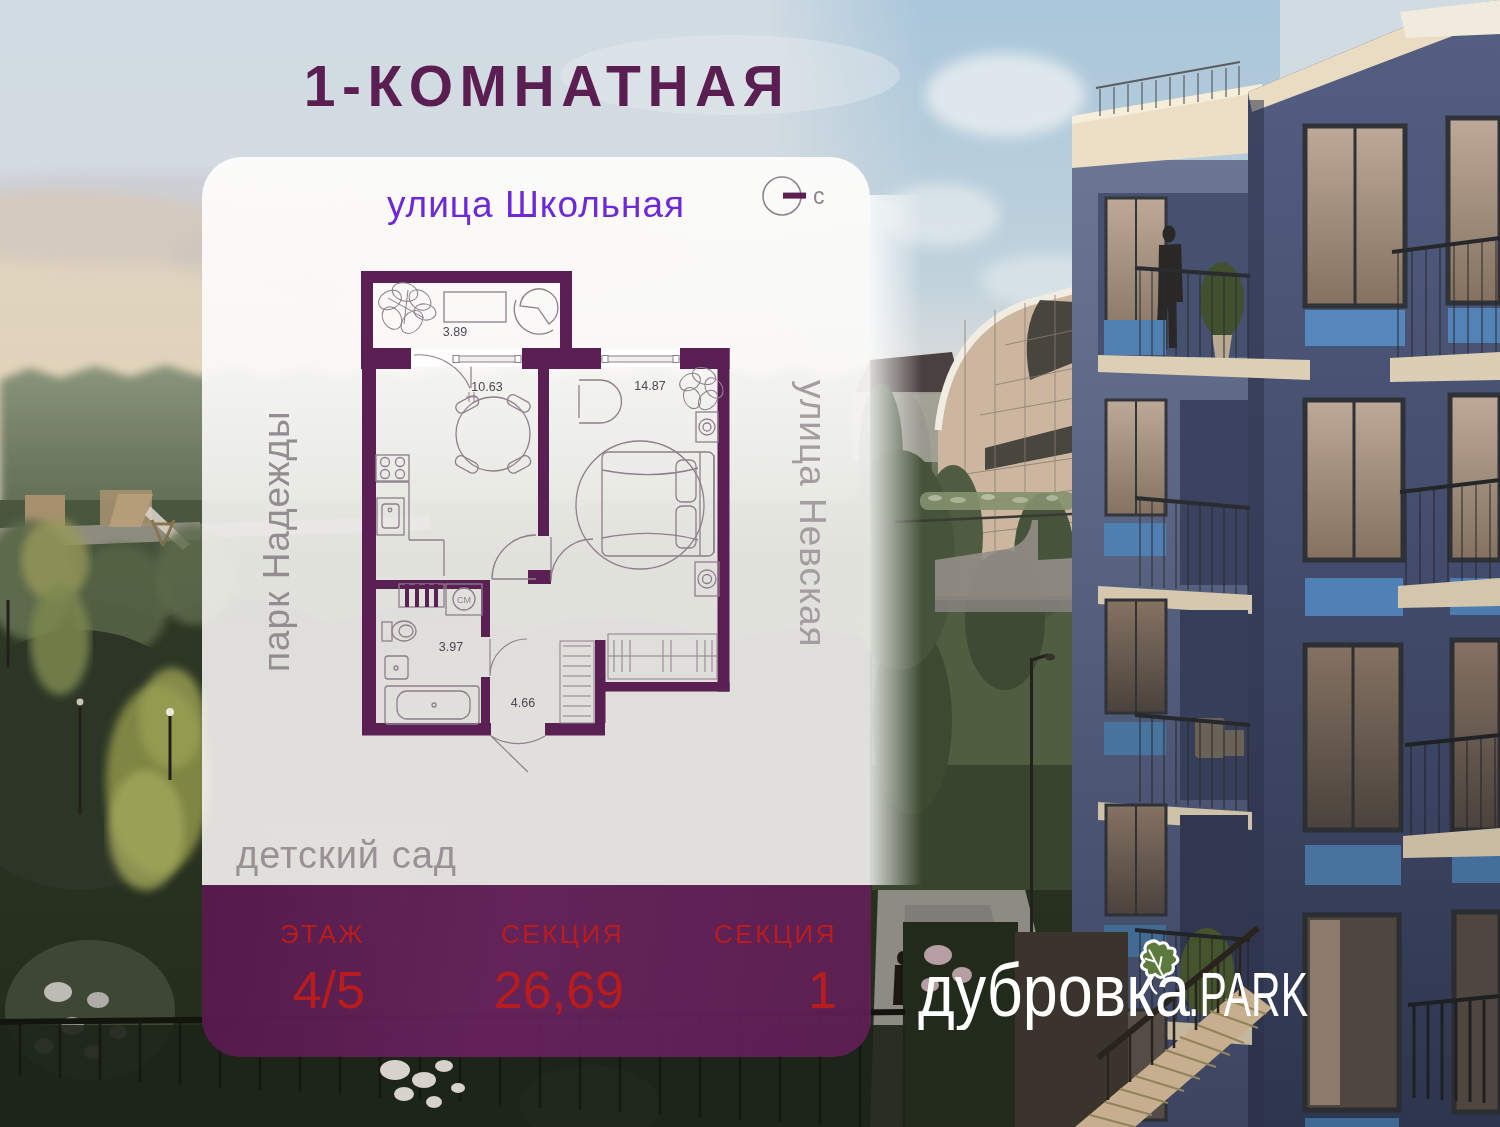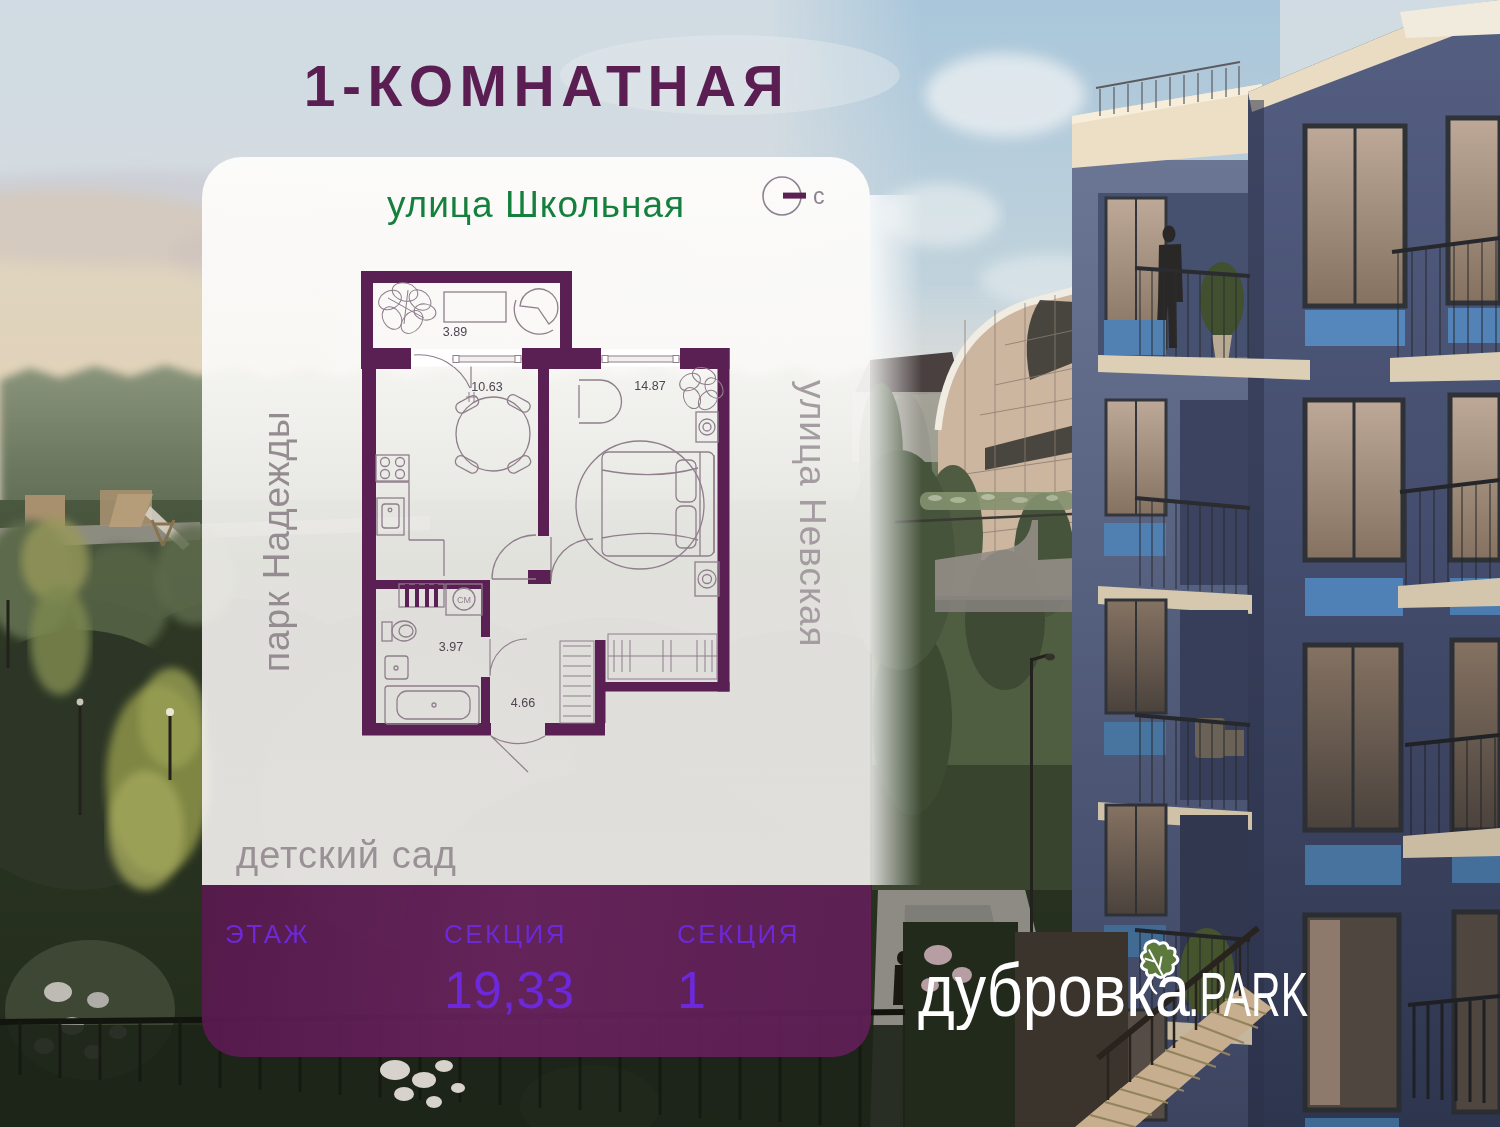--- a/index.html
+++ b/index.html
@@ -3,21 +3,21 @@
 <meta charset="utf-8">
 <style>
 html,body{margin:0;padding:0}
 .stage{position:relative;width:1500px;height:1127px;overflow:hidden;font-family:"Liberation Sans",sans-serif;background:#d5dee3}
 .bg{position:absolute;left:0;top:0}
 .card{position:absolute;left:202px;top:157px;width:668px;height:728px;border-radius:40px 40px 0 0;background:linear-gradient(180deg,rgba(253,252,251,.97) 0%,rgba(251,250,248,.93) 30%,rgba(247,245,243,.88) 55%,rgba(245,242,240,.9) 100%)}
 .bar{position:absolute;left:202px;top:885px;width:669px;height:172px;border-radius:0 0 38px 38px;background:linear-gradient(100deg,rgba(88,25,78,.93),rgba(106,34,95,.9) 45%,rgba(98,30,88,.9))}
 .title{position:absolute;left:197px;top:53px;width:700px;text-align:center;font-size:57px;letter-spacing:6.5px;color:#5a1e52;font-weight:bold}
 .stname{position:absolute;color:#978e94}
 .vtxt{writing-mode:vertical-rl}
-.barcol{position:absolute;color:#6d28d9;text-align:left}
+.barcol{position:absolute;color:#b91c1c;text-align:right}
 .barlab{font-size:26px;letter-spacing:2.5px}
 .barval{font-size:52px;margin-top:10px;letter-spacing:0}
 </style>
 </head>
 <body>
 <div class="stage">
 <svg class="bg" width="1500" height="1127" viewBox="0 0 1500 1127">
 <defs>
 <filter id="soft4" x="-5%" y="-20%" width="110%" height="140%">
           <feGaussianBlur stdDeviation="4"></feGaussianBlur>
@@ -417,21 +417,21 @@
 </g>
 </g>
 </svg>
 
 <div style="position:absolute;left:870px;top:195px;width:52px;height:690px;background:linear-gradient(90deg,rgba(255,255,255,.8),rgba(255,255,255,0))"></div>
 
 <div class="title">1-КОМНАТНАЯ</div>
 
 <div class="card"></div>
 
-<div class="stname" style="left:236px;top:184px;width:600px;text-align:center;font-size:37px;letter-spacing:1px;color:#15803d">улица Школьная</div>
+<div class="stname" style="left:236px;top:184px;width:600px;text-align:center;font-size:37px;letter-spacing:1px;color:#6d28d9">улица Школьная</div>
 
 <div class="stname vtxt" style="left:256px;top:372px;height:300px;font-size:37px;letter-spacing:1px;white-space:nowrap;transform:rotate(180deg);color:#948c91">парк&nbsp;Надежды</div>
 
 <div class="stname vtxt" style="left:791px;top:380px;height:280px;font-size:37px;letter-spacing:1px;white-space:nowrap;color:#a49ca1">улица&nbsp;Невская</div>
 
 <div class="stname" style="left:236px;top:834px;width:600px;text-align:left;font-size:38px;letter-spacing:1px;color:#9a9196">детский сад</div>
 
 <svg style="position:absolute;left:755px;top:168px" width="85" height="56" viewBox="755 168 85 56">
 <circle cx="782" cy="196" r="19" fill="none" stroke="#8d8390" stroke-width="1.6"></circle>
 <rect x="783" y="192.6" width="23" height="6" fill="#5a2152"></rect>
@@ -624,25 +624,26 @@
 <text x="451" y="651">3.97</text>
 
 <text x="523" y="707">4.66</text>
 </g>
 </svg>
 
 <div class="bar"></div>
 
 <div class="barcol" style="left:225px;top:919px;width:140px">
       <div class="barlab">ЭТАЖ</div>
+      <div class="barval">4/5</div>
     </div>
 
 <div class="barcol" style="left:444px;top:919px;width:180px">
       <div class="barlab">СЕКЦИЯ</div>
-      <div class="barval">19,33</div>
+      <div class="barval">26,69</div>
     </div>
 
 <div class="barcol" style="left:677px;top:919px;width:160px">
       <div class="barlab">СЕКЦИЯ</div>
       <div class="barval">1</div>
     </div>
 
 <svg style="position:absolute;left:905px;top:930px" width="410" height="100" viewBox="905 930 410 100">
 
 <g transform="rotate(-28 1155 961)">

